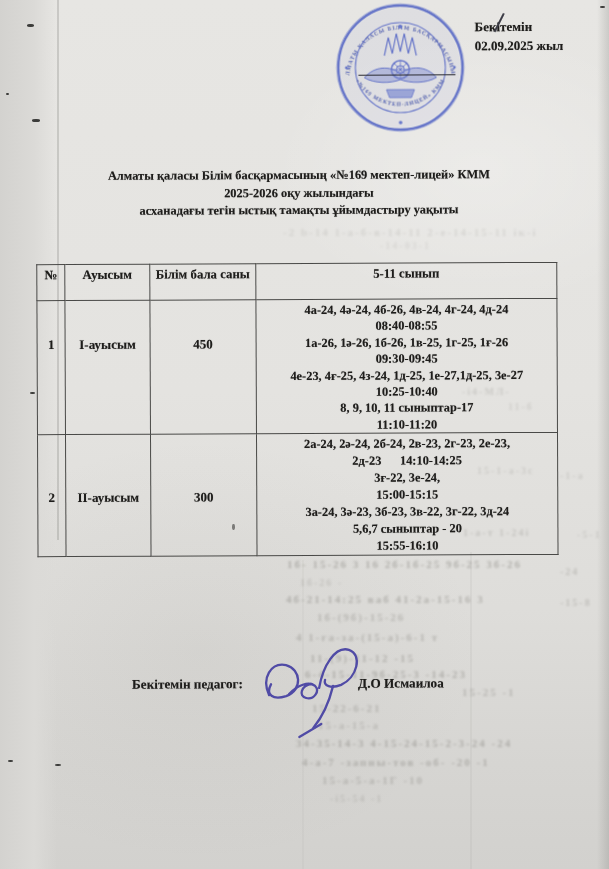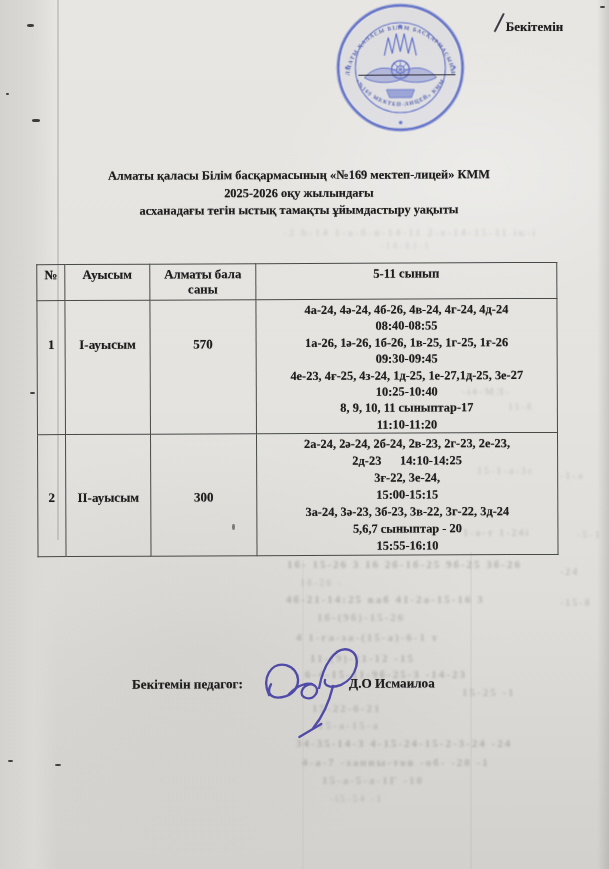--- a/index.html
+++ b/index.html
@@ -49,21 +49,21 @@
   td.cnum,td.cshift,td.ctotal{text-align:center;vertical-align:top;font-size:13px;}
   tr.row1 td.cnum,tr.row1 td.cshift,tr.row1 td.ctotal{padding-top:36px;}
   tr.row2 td.cnum,tr.row2 td.cshift,tr.row2 td.ctotal{padding-top:55px;}
   td.csched{vertical-align:top;padding:2px 2px 0;}
   .ln{text-align:center;font-size:12.4px;white-space:pre-wrap;}
   tr.row1 .ln{line-height:16.4px;}
   tr.row2 .ln{line-height:16.9px;}
   tr.row1{height:134px;} tr.row2{height:119px;}
   
   .footer-label{position:absolute;left:131px;top:676px;font-size:13.2px;}
-  .footer-name{position:absolute;left:348px;top:676px;font-size:13.2px;}
+  .footer-name{position:absolute;left:357px;top:676px;font-size:13.2px;}
   .signature-svg{position:absolute;left:258px;top:640px;}
   .stamp-svg{position:absolute;left:336px;top:2px;filter:blur(0.45px);opacity:0.85;}
   
   .ghost{position:absolute;font-weight:bold;color:#74726c;letter-spacing:2px;
     filter:blur(1.1px);white-space:nowrap;font-family:"Liberation Serif",serif;}
   
   .speck{position:absolute;background:#3c3c3a;border-radius:40%;filter:blur(0.4px);}
 </style>
 </head>
 <body>
@@ -141,20 +141,21 @@
           <circle cx="0" cy="-41" r="2" fill="#5264c6" stroke="none"></circle>
           <circle cx="0" cy="55" r="1.8" fill="#5264c6" stroke="none"></circle>
           <circle cx="-54" cy="0" r="1.4" fill="#5264c6" stroke="none"></circle>
           <circle cx="54" cy="0" r="1.4" fill="#5264c6" stroke="none"></circle>
         </g>
       </g>
     </svg>
 
     <div class="approval">
       <div>Бекітемін</div>
+      <div>02.09.2025 жыл</div>
     </div>
     <div class="sig-line"></div>
     <div class="pen-slash"></div>
 
     <div class="title">
         <div class="ln">Алматы қаласы Білім басқармасының «№169 мектеп-лицей» КММ</div>
         <div class="ln">2025-2026 оқу жылындағы</div>
         <div class="ln">асханадағы тегін ыстық тамақты ұйымдастыру уақыты</div>
       </div>
 
@@ -162,27 +163,27 @@
       <colgroup>
         <col style="width:28px">
           <col style="width:85px">
           <col style="width:106px">
           <col>
       </colgroup>
       <tbody>
           <tr>
         <th>№</th>
         <th>Ауысым</th>
-        <th>Алматы бала саны</th>
+        <th>Білім бала саны</th>
         <th>5-11 сынып</th>
       </tr>
       <tr class="row1">
         <td class="cnum">1</td>
         <td class="cshift">І-ауысым</td>
-        <td class="ctotal">570</td>
+        <td class="ctotal">450</td>
         <td class="csched">
               <div class="ln">4а-24, 4ә-24, 4б-26, 4в-24, 4г-24, 4д-24</div>
               <div class="ln">08:40-08:55</div>
               <div class="ln">1а-26, 1ә-26, 1б-26, 1в-25, 1г-25, 1ғ-26</div>
               <div class="ln">09:30-09:45</div>
               <div class="ln">4е-23, 4ғ-25, 4з-24, 1д-25, 1е-27,1д-25, 3е-27</div>
               <div class="ln">10:25-10:40</div>
               <div class="ln">8, 9, 10, 11 сыныптар-17</div>
               <div class="ln">11:10-11:20</div>
             </td>

